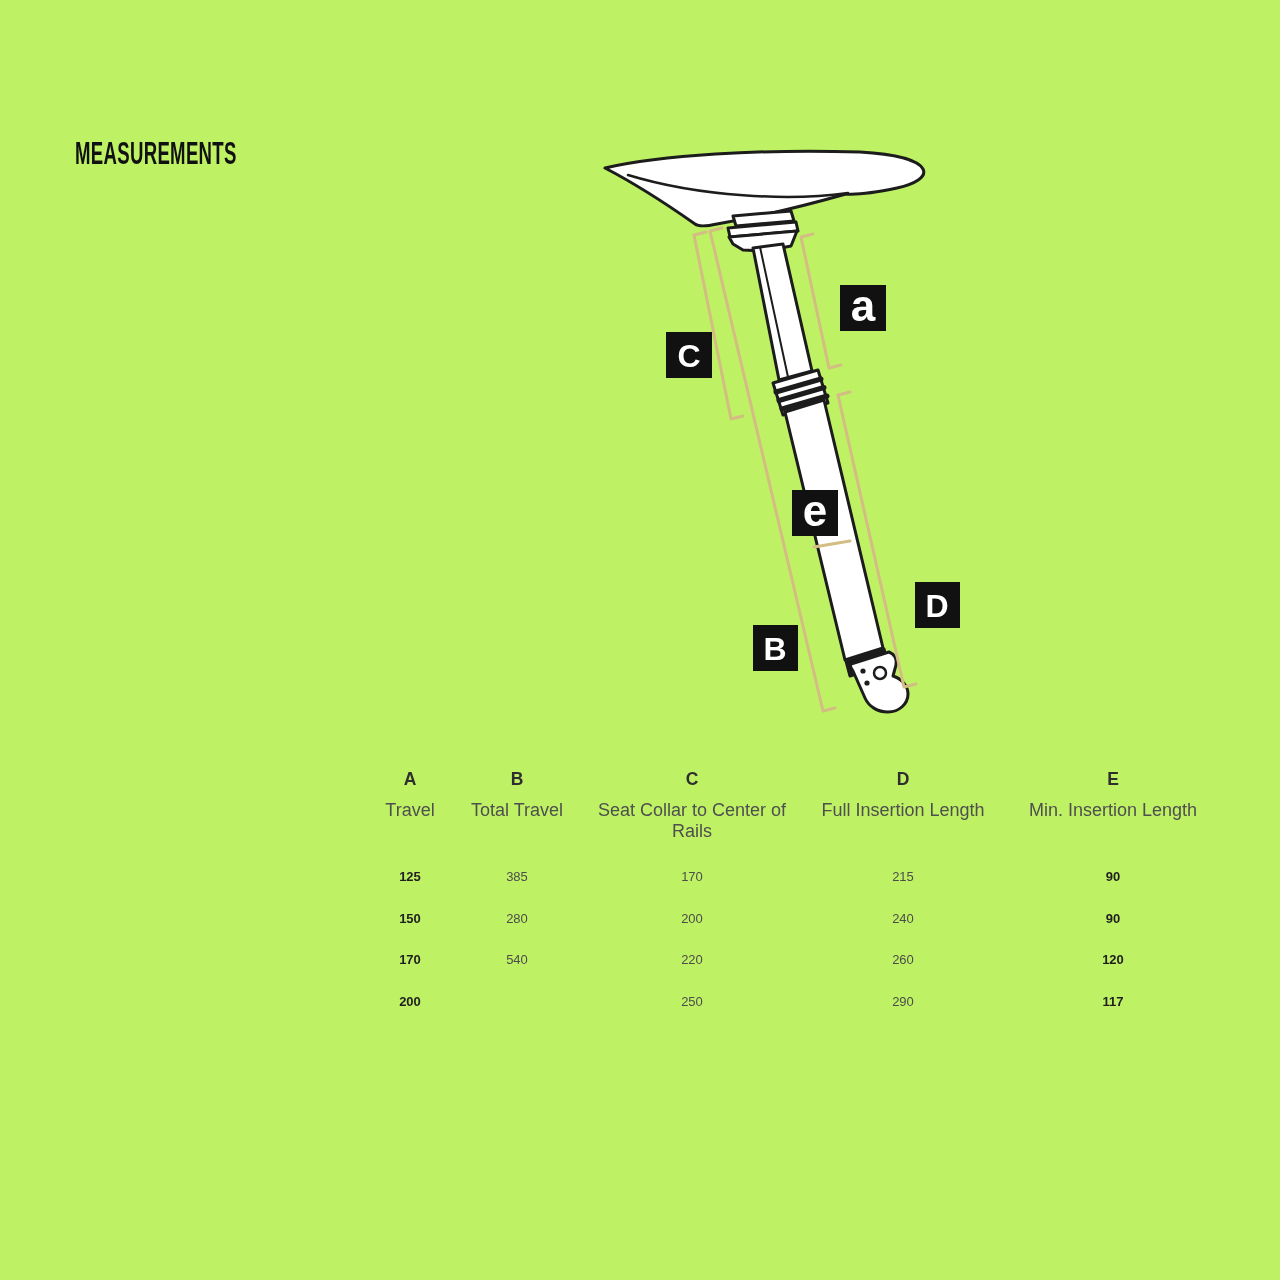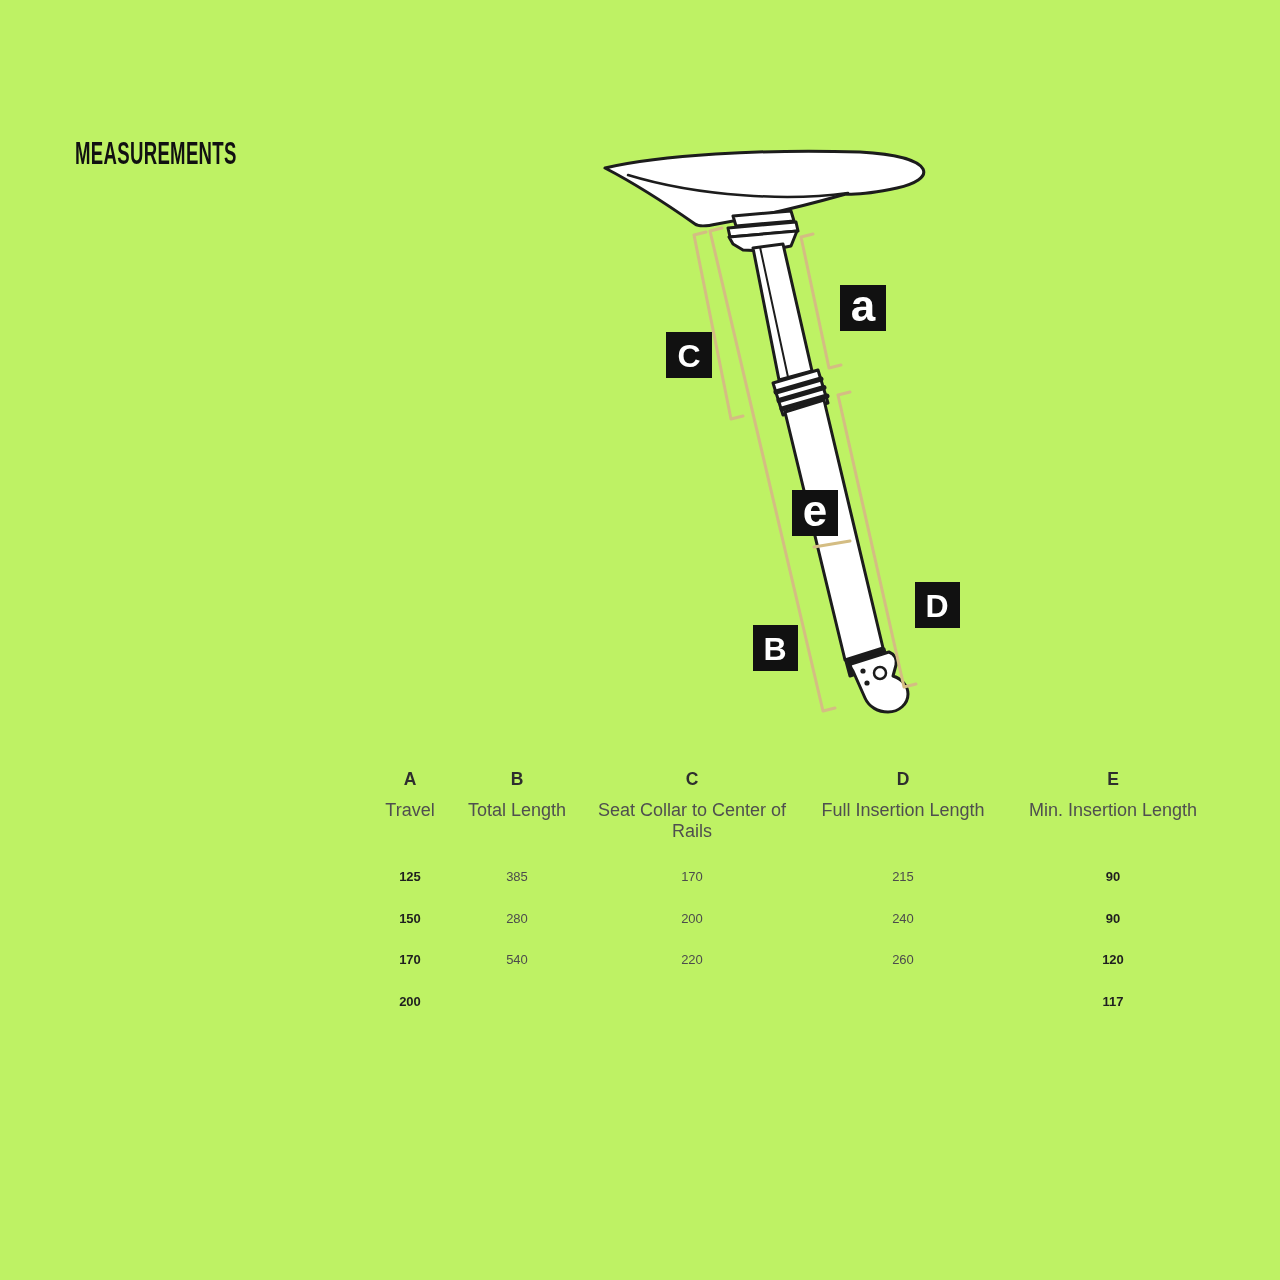--- a/index.html
+++ b/index.html
@@ -115,40 +115,42 @@
       <div class="key">A</div>
       <div class="lbl">Travel</div>
       <div class="cell strong">125</div>
       <div class="cell strong">150</div>
       <div class="cell strong">170</div>
       <div class="cell strong">200</div>
     </div>
 
     <div class="col" style="left:437px;width:160px;">
       <div class="key">B</div>
-      <div class="lbl">Total Length</div>
+      <div class="lbl">Total Travel</div>
       <div class="cell">385</div>
       <div class="cell">280</div>
       <div class="cell">540</div>
     </div>
 
     <div class="col" style="left:597px;width:190px;">
       <div class="key">C</div>
       <div class="lbl">Seat Collar to Center of Rails</div>
       <div class="cell">170</div>
       <div class="cell">200</div>
       <div class="cell">220</div>
+      <div class="cell">250</div>
     </div>
 
     <div class="col" style="left:783px;width:240px;">
       <div class="key">D</div>
       <div class="lbl">Full Insertion Length</div>
       <div class="cell">215</div>
       <div class="cell">240</div>
       <div class="cell">260</div>
+      <div class="cell">290</div>
     </div>
 
     <div class="col" style="left:993px;width:240px;">
       <div class="key">E</div>
       <div class="lbl">Min. Insertion Length</div>
       <div class="cell strong">90</div>
       <div class="cell strong">90</div>
       <div class="cell strong">120</div>
       <div class="cell strong">117</div>
     </div>

